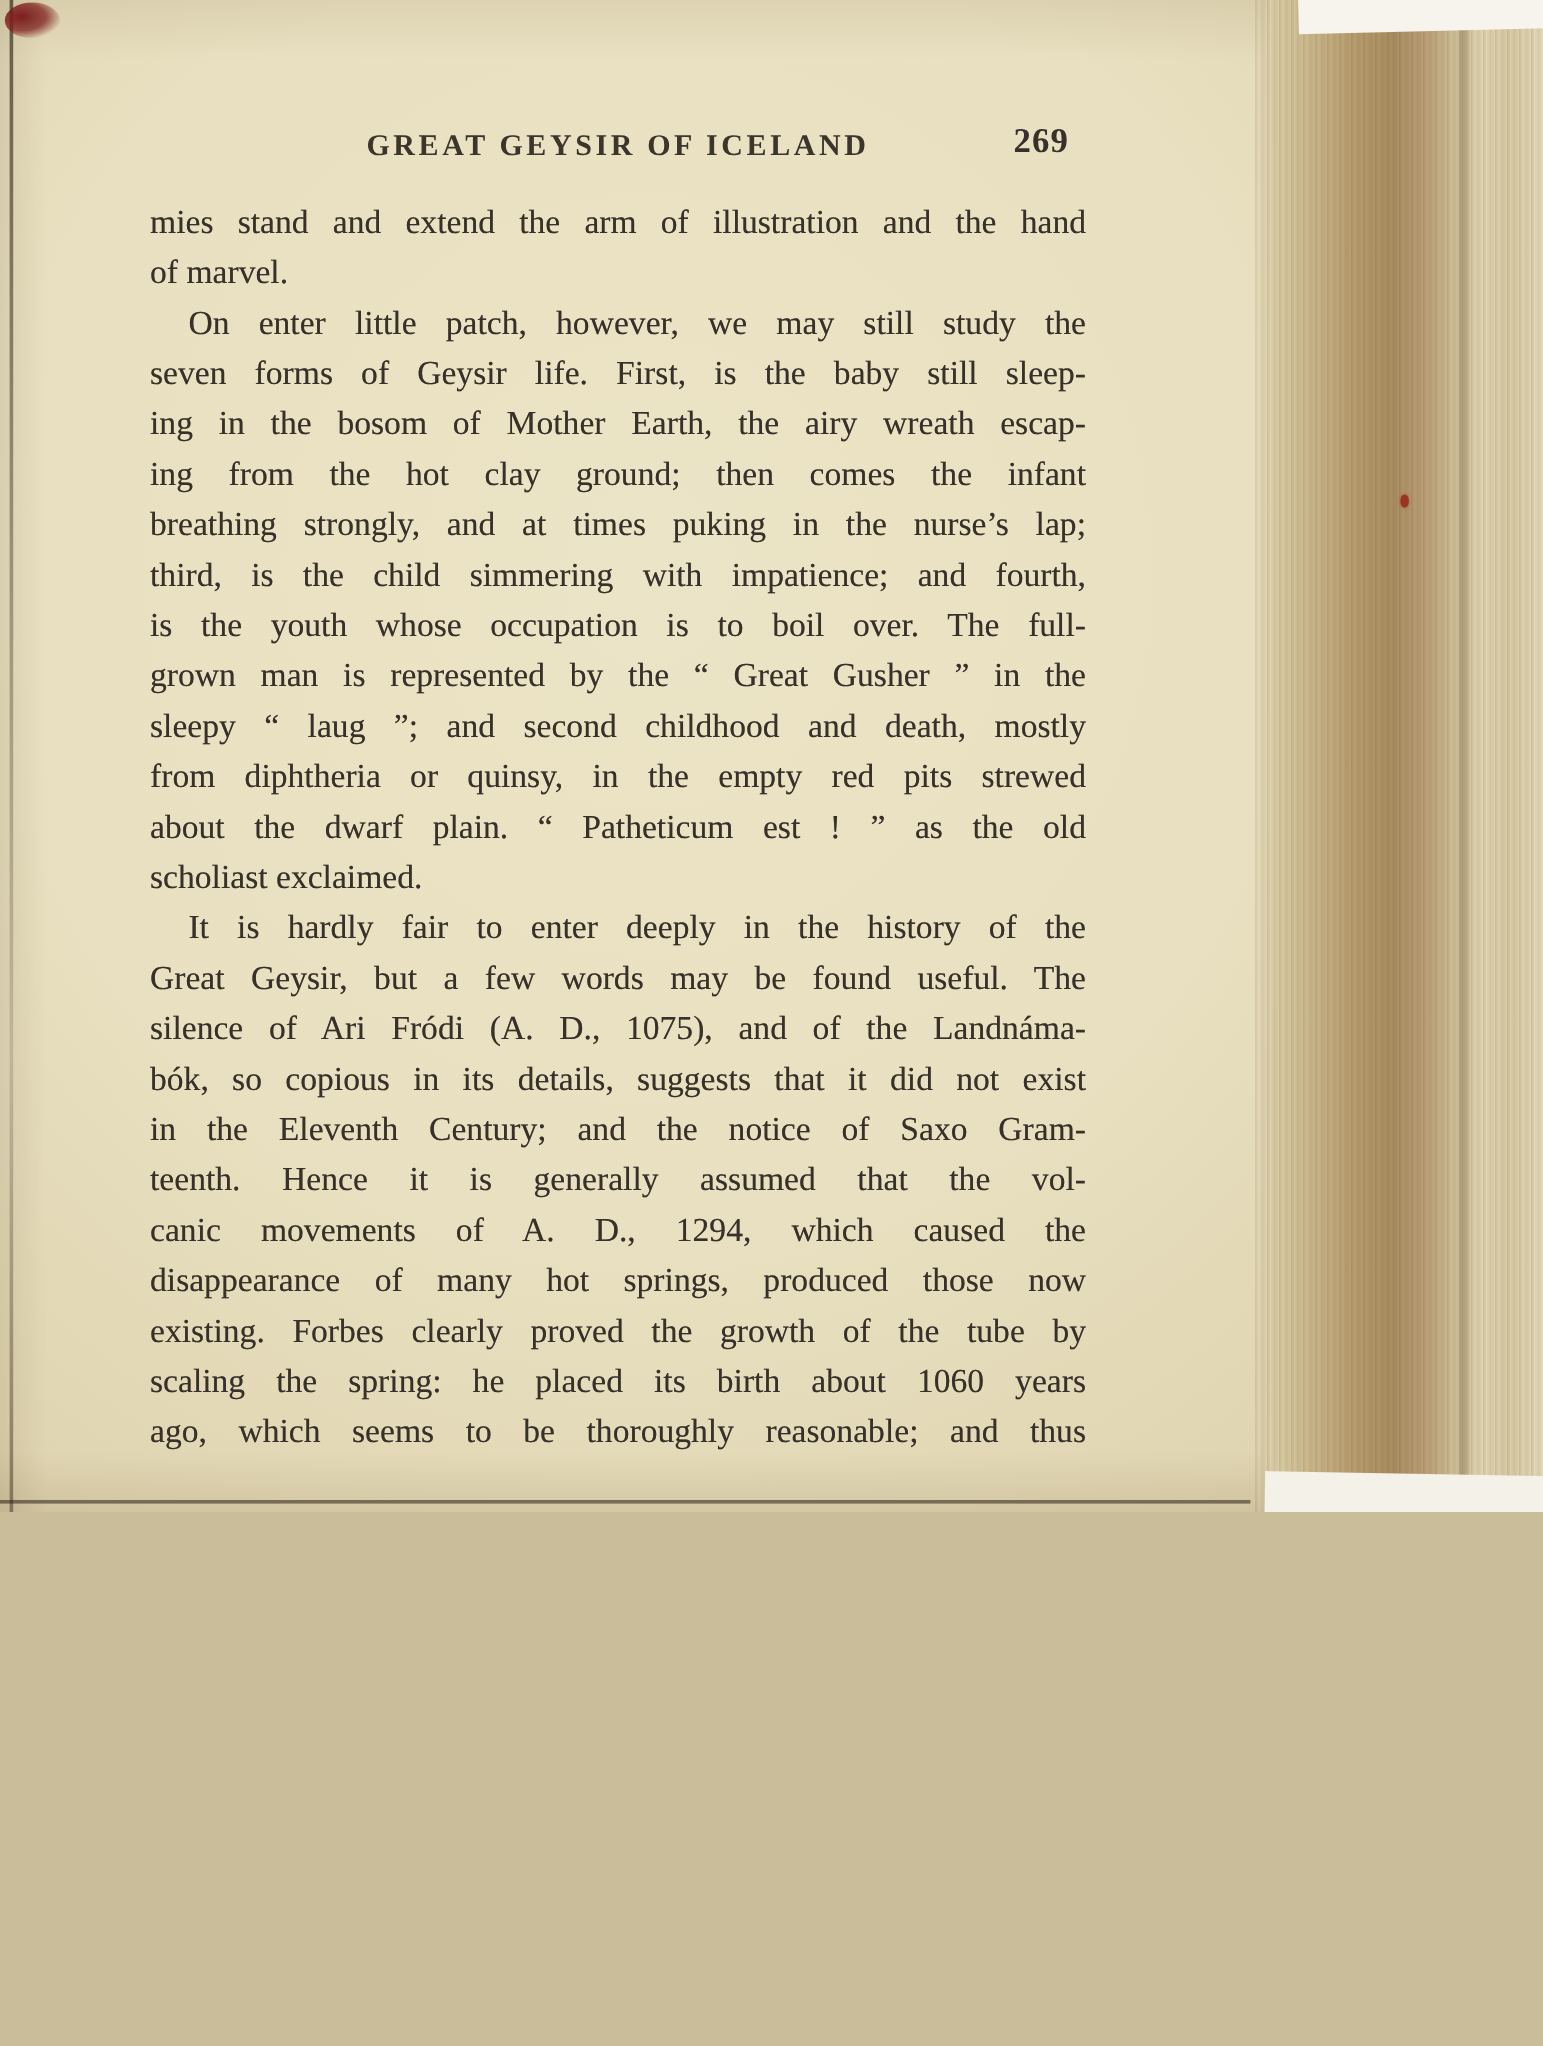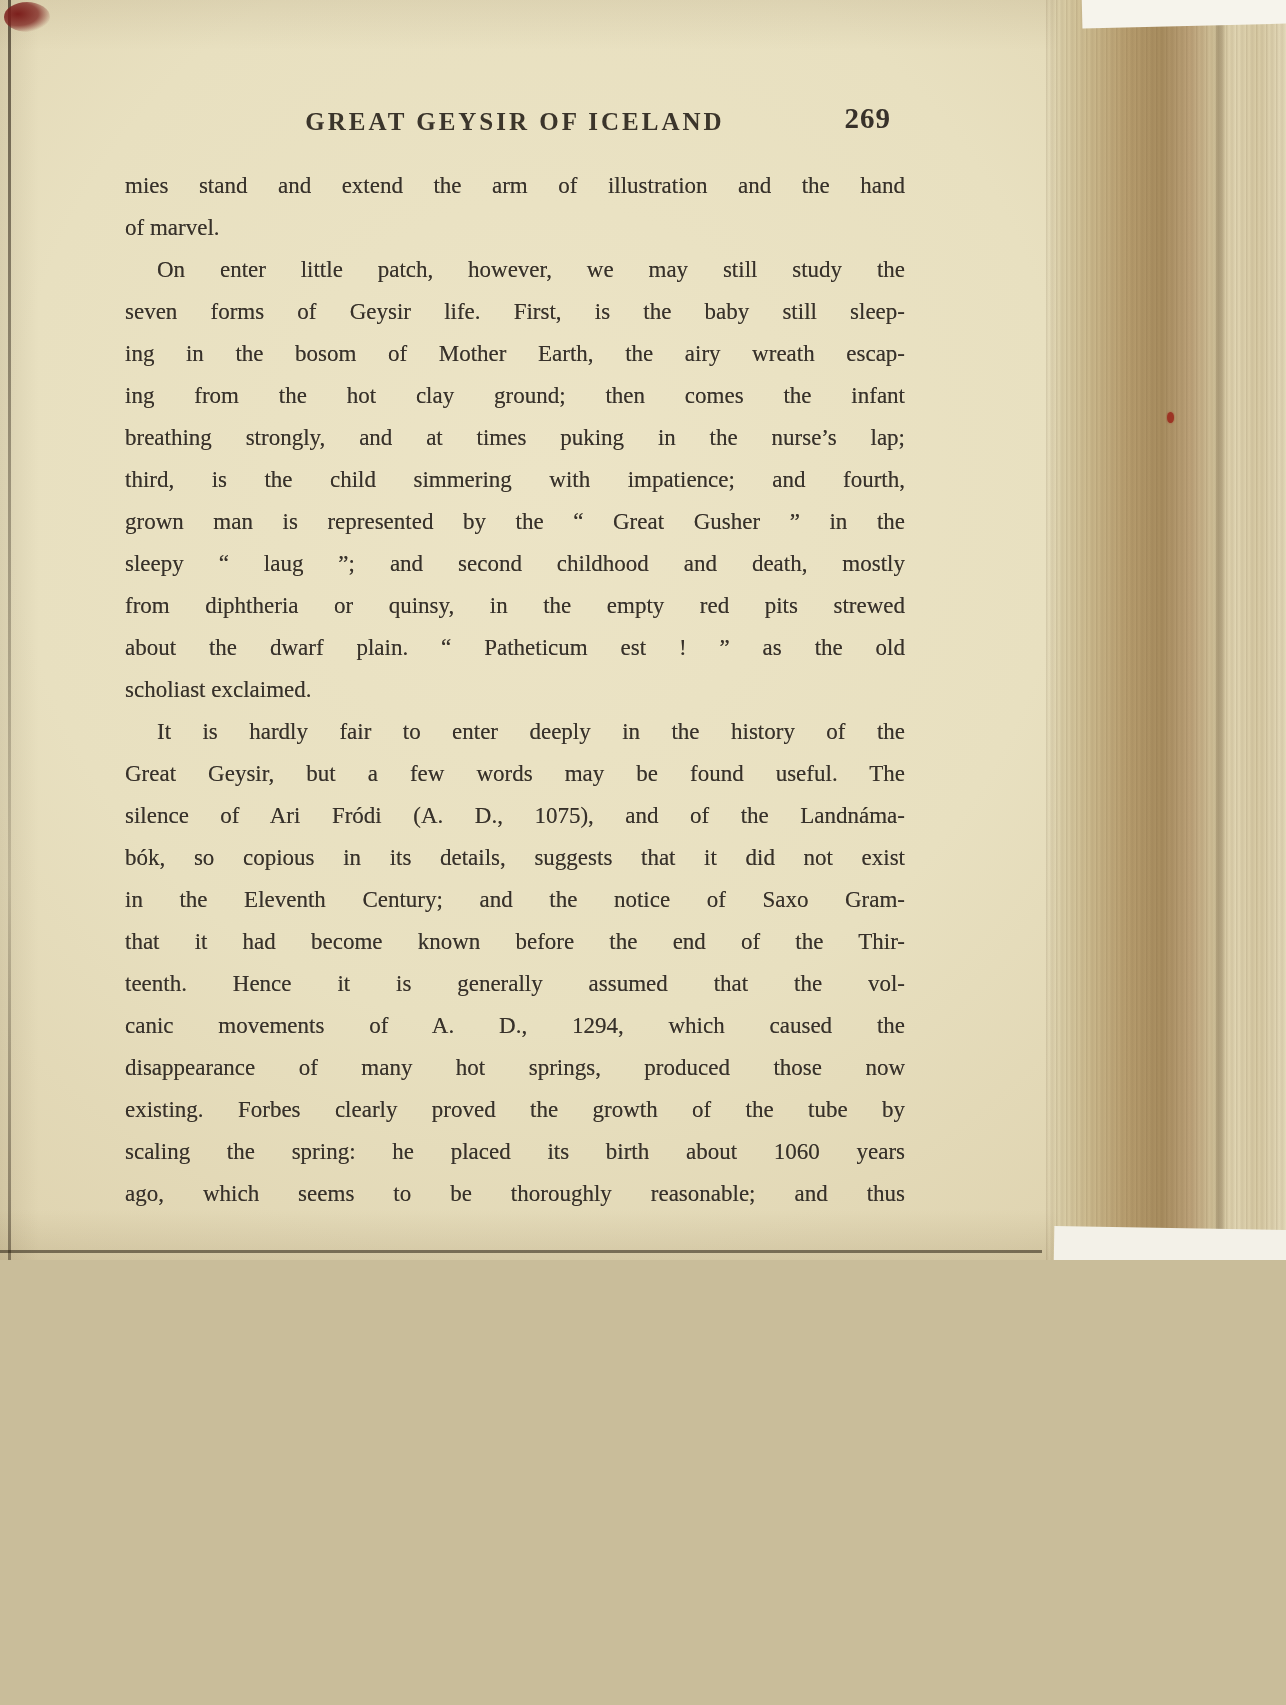--- a/index.html
+++ b/index.html
@@ -92,21 +92,21 @@
   .running-header .folio {
     position: absolute; right: 14px; top: 2px;
     font-size: 29px;
     letter-spacing: 1px;
     font-weight: 600;
     color: #37312a;
   }
 
   .text-body {
     margin-top: 7px;
-    font-size: 23px;
+    font-size: 28px;
     line-height: 42px;
     text-shadow: 0 0 0.5px rgba(55,49,42,0.55);
   }
   .paragraph { margin: 0; }
   .line {
     height: 42px;
     overflow: hidden;
     text-align: justify;
     text-align-last: justify;
     white-space: normal;
@@ -137,33 +137,33 @@
           <div class="line">mies stand and extend the arm of illustration and the hand</div>
           <div class="line endline">of marvel.</div>
         </div>
         <div class="paragraph">
           <div class="line indent">On enter little patch, however, we may still study the</div>
           <div class="line">seven forms of Geysir life.  First, is the baby still sleep-</div>
           <div class="line">ing in the bosom of Mother Earth, the airy wreath escap-</div>
           <div class="line">ing from the hot clay ground; then comes the infant</div>
           <div class="line">breathing strongly, and at times puking in the nurse’s lap;</div>
           <div class="line">third, is the child simmering with impatience; and fourth,</div>
+          <div class="line">is the youth whose occupation is to boil over.  The full-</div>
           <div class="line">grown man is represented by the “ Great Gusher ” in the</div>
           <div class="line">sleepy “ laug ”; and second childhood and death, mostly</div>
           <div class="line">from diphtheria or quinsy, in the empty red pits strewed</div>
           <div class="line">about the dwarf plain.  “ Patheticum est ! ” as the old</div>
           <div class="line endline">scholiast exclaimed.</div>
         </div>
         <div class="paragraph">
           <div class="line indent">It is hardly fair to enter deeply in the history of the</div>
           <div class="line">Great Geysir, but a few words may be found useful.  The</div>
           <div class="line">silence of Ari Fródi (A. D., 1075), and of the Landnáma-</div>
           <div class="line">bók, so copious in its details, suggests that it did not exist</div>
           <div class="line">in the Eleventh Century; and the notice of Saxo Gram-</div>
-          <div class="line">that it had become known before the end of the Thir-</div>
           <div class="line">teenth.  Hence it is generally assumed that the vol-</div>
           <div class="line">canic movements of A. D., 1294, which caused the</div>
           <div class="line">disappearance of many hot springs, produced those now</div>
           <div class="line">existing.  Forbes clearly proved the growth of the tube by</div>
           <div class="line">scaling the spring: he placed its birth about 1060 years</div>
           <div class="line">ago, which seems to be thoroughly reasonable; and thus</div>
         </div>
       </div>
   </div>
 

